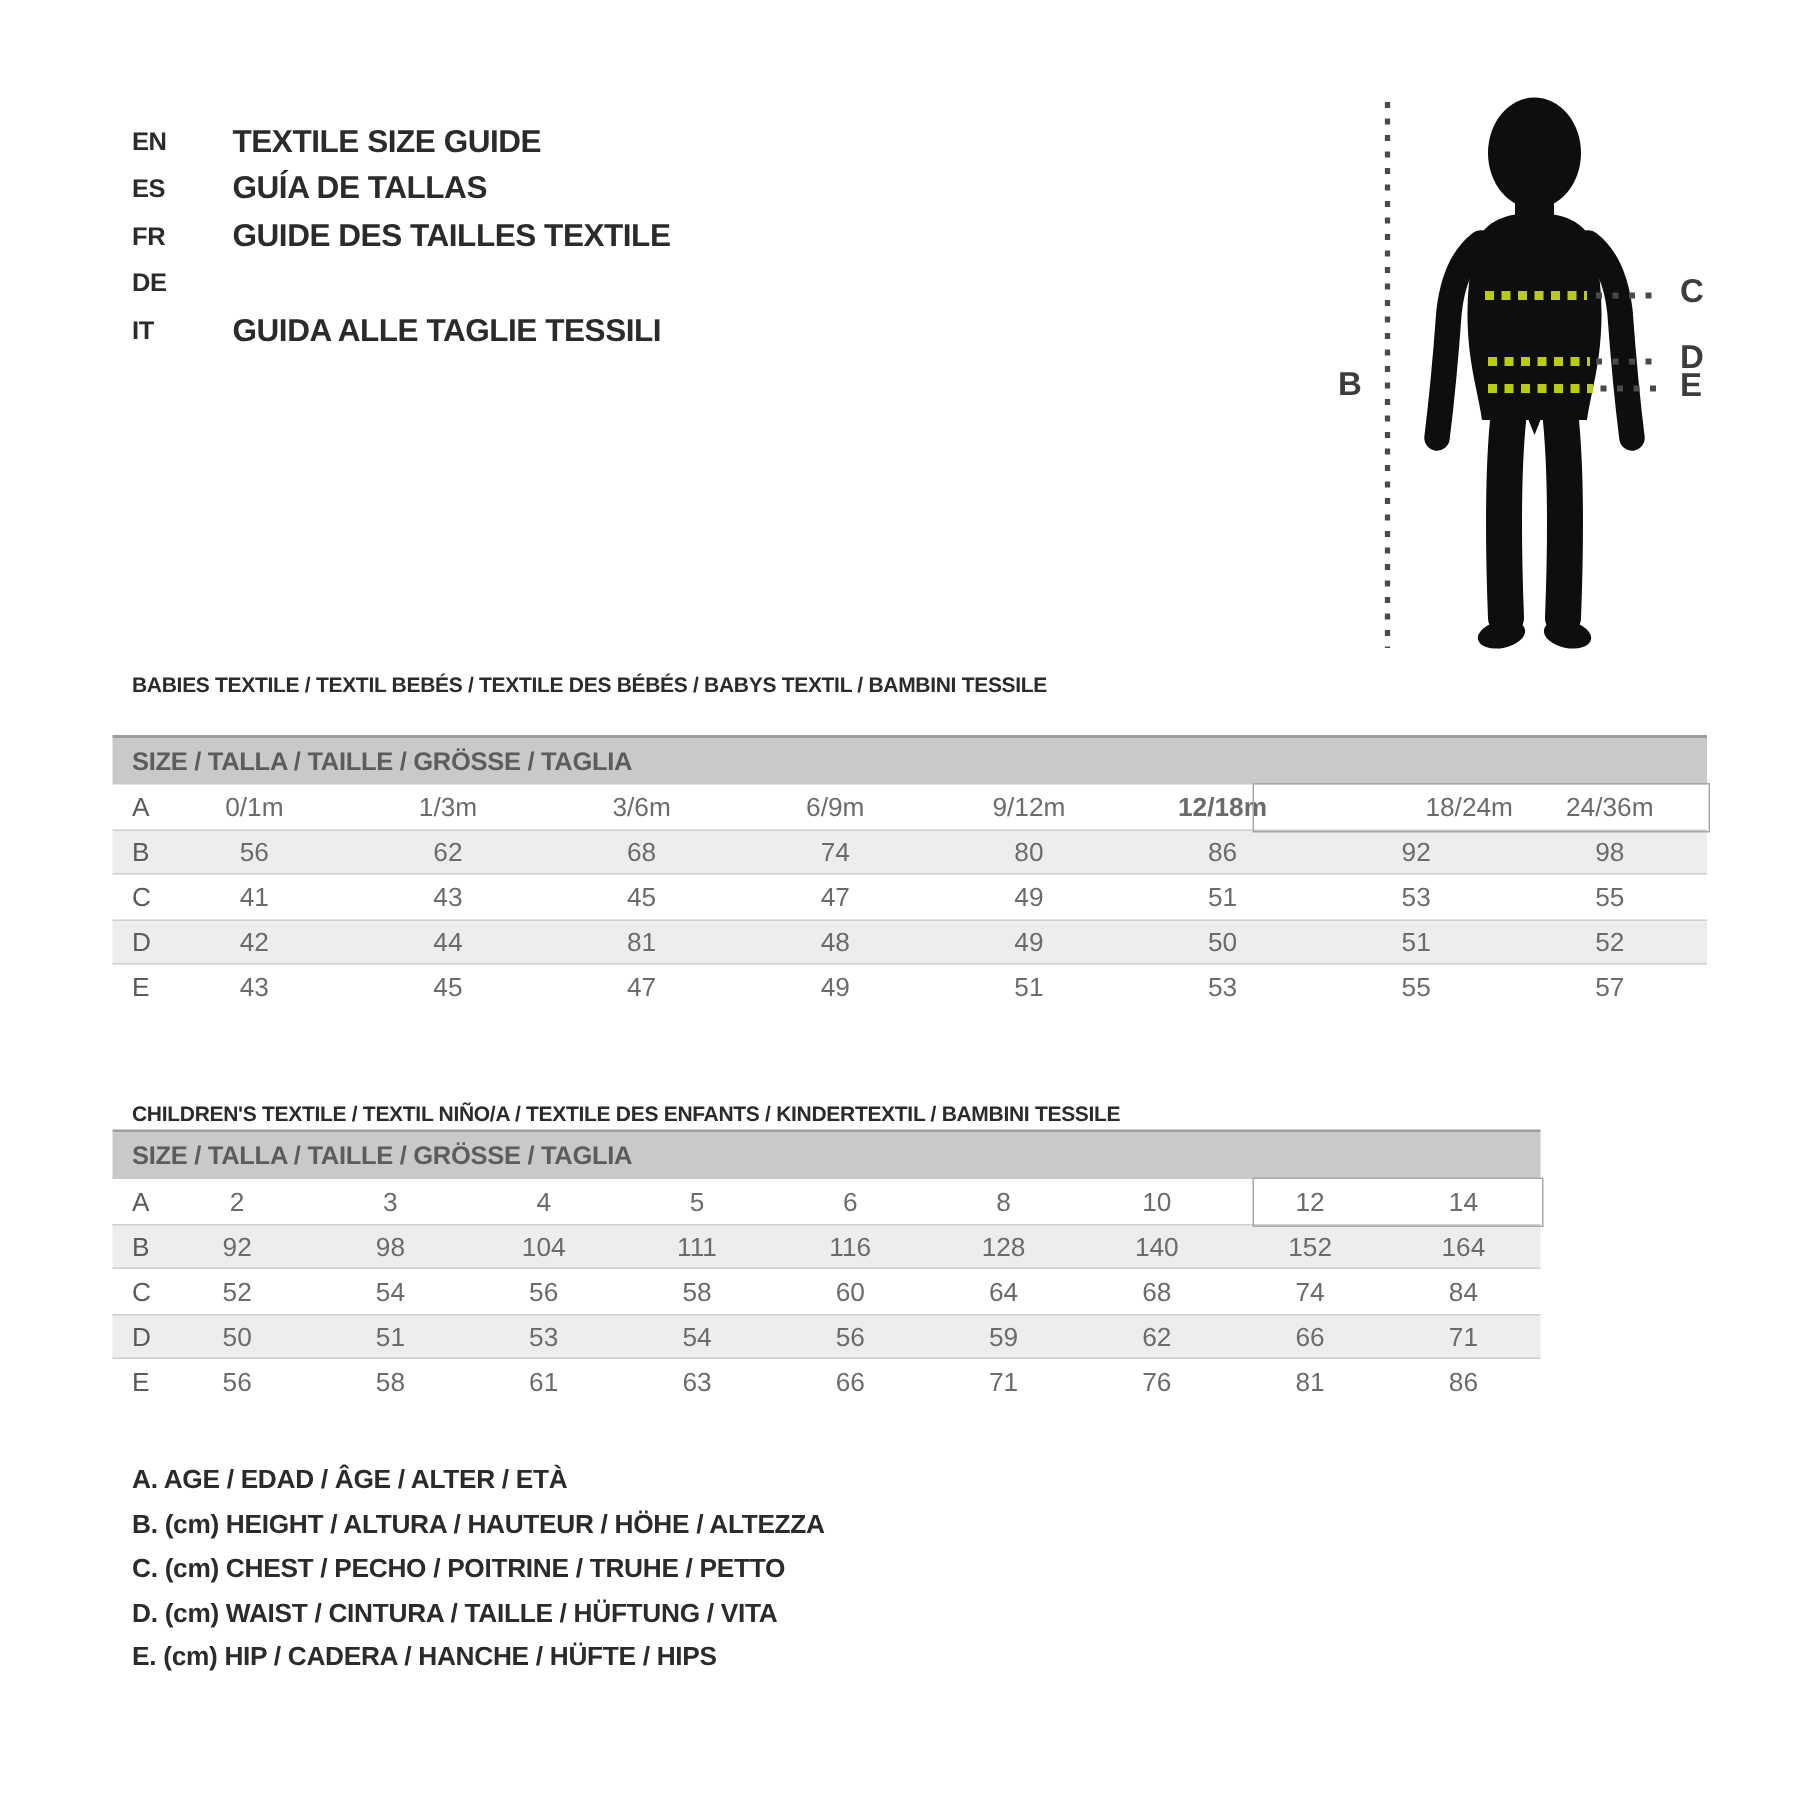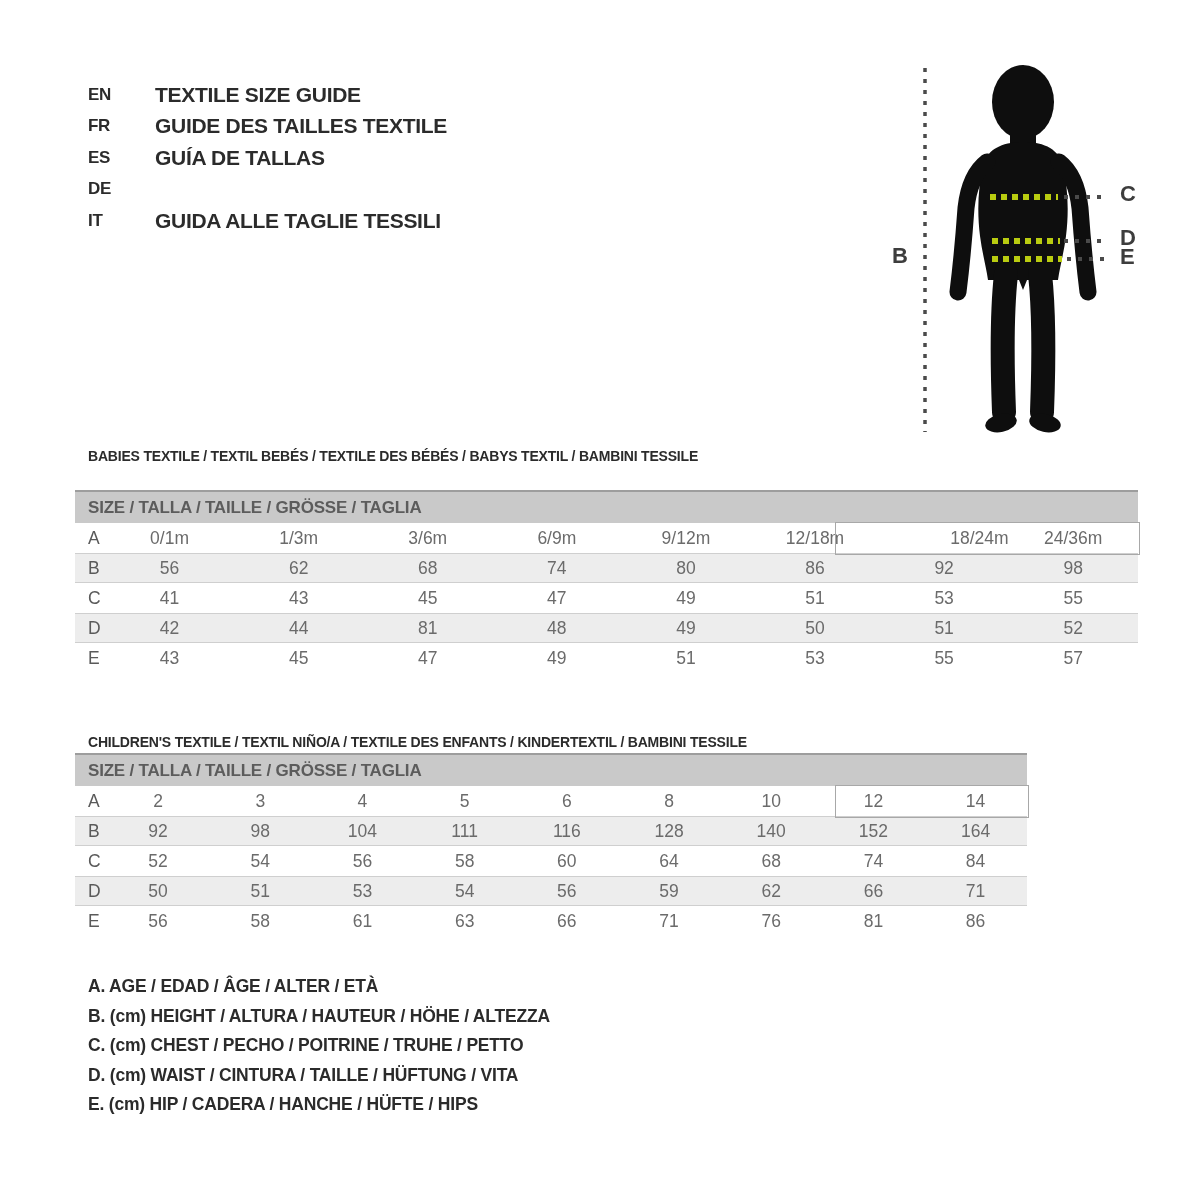--- a/index.html
+++ b/index.html
@@ -39,26 +39,26 @@
 <body>
 
 <div class="canvas" style="--dash-yellow: #b9cc10; --dash-gray: #4a4a4a; --sil: #0e0e0e;">
 
   <div class="abs lang-block">
       <div class="lang-row">
         <span class="lang-code">EN</span>
         <span class="lang-label">TEXTILE SIZE GUIDE</span>
       </div>
       <div class="lang-row">
+        <span class="lang-code">ES</span>
+        <span class="lang-label">GUÍA DE TALLAS</span>
+      </div>
+      <div class="lang-row">
         <span class="lang-code">FR</span>
         <span class="lang-label">GUIDE DES TAILLES TEXTILE</span>
-      </div>
-      <div class="lang-row">
-        <span class="lang-code">ES</span>
-        <span class="lang-label">GUÍA DE TALLAS</span>
       </div>
       <div class="lang-row">
         <span class="lang-code">DE</span>
       </div>
       <div class="lang-row">
         <span class="lang-code">IT</span>
         <span class="lang-label">GUIDA ALLE TAGLIE TESSILI</span>
       </div>
     </div>
 
@@ -99,21 +99,21 @@
     <div class="t-topline"></div>
     <div class="t-header">SIZE / TALLA / TAILLE / GRÖSSE / TAGLIA</div>
     <div>
         <div class="t-row">
           <span class="t-label" style="width: 30px;">A</span>
           <span class="t-cell" style="width: 129.1px;">0/1m</span>
           <span class="t-cell" style="width: 129.1px;">1/3m</span>
           <span class="t-cell" style="width: 129.1px;">3/6m</span>
           <span class="t-cell" style="width: 129.1px;">6/9m</span>
           <span class="t-cell" style="width: 129.1px;">9/12m</span>
-          <span class="t-cell" style="width: 129.1px;">12/18m</span>
+          <span class="t-cell" style="width: 129.1px; font-weight: bold;">12/18m</span>
           <span class="t-cell" style="width: 129.1px; text-align: right;">18/24m</span>
           <span class="t-cell" style="width: 129.1px;">24/36m</span>
         </div>
         <div class="t-row stripe">
           <span class="t-label" style="width: 30px;">B</span>
           <span class="t-cell" style="width: 129.1px;">56</span>
           <span class="t-cell" style="width: 129.1px;">62</span>
           <span class="t-cell" style="width: 129.1px;">68</span>
           <span class="t-cell" style="width: 129.1px;">74</span>
           <span class="t-cell" style="width: 129.1px; text-align: center;">80</span>

